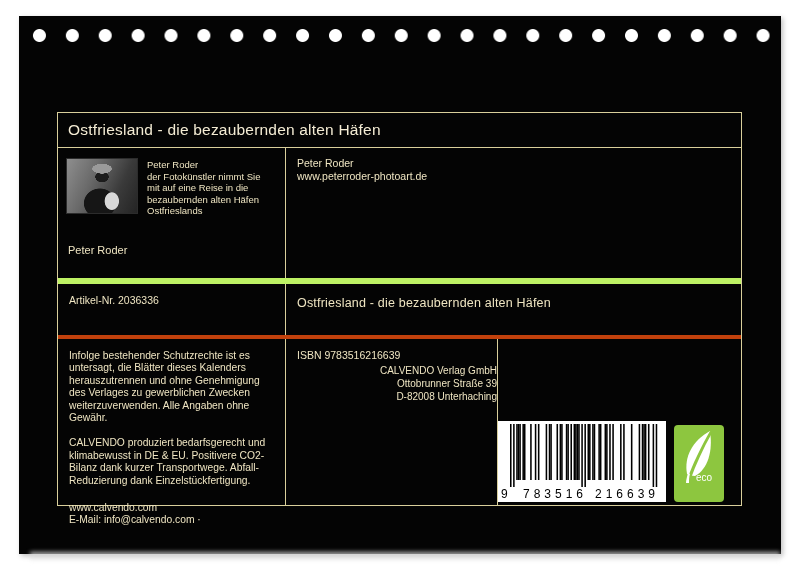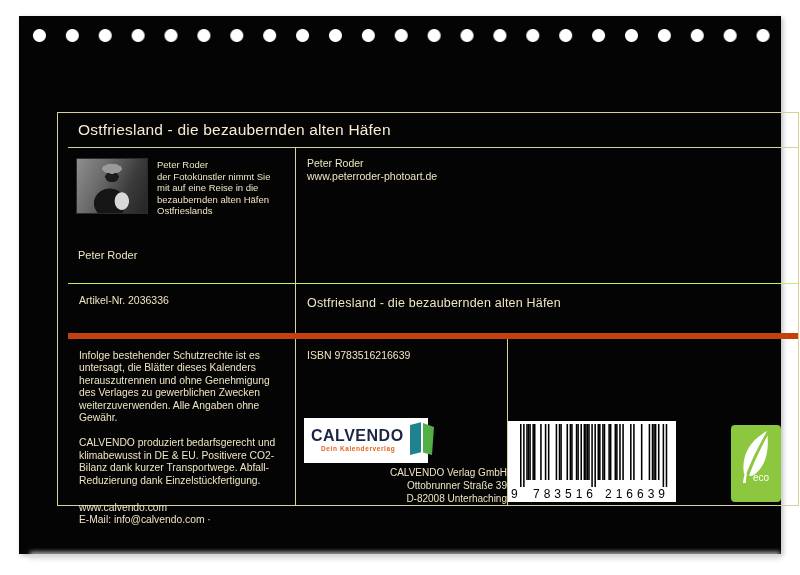--- a/index.html
+++ b/index.html
@@ -11,26 +11,26 @@
 
   .cover { position:absolute; left:19px; top:16px; width:762px; height:538px;
            background:#040404; box-shadow:2px 2px 5px rgba(0,0,0,0.25); }
 
   
   .holes { position:absolute; left:4px; top:13px; width:757px; height:13px;
            background-image:radial-gradient(circle at 16.45px 6.5px, #ffffff 6px, rgba(255,255,255,0) 6.9px);
            background-size:32.9px 13px; background-repeat:repeat-x; }
 
   
-  .frame { position:absolute; left:38px; top:96px; width:742px; height:394px;
-           border:1px solid #d9cf9b; color:#efe5c2;padding-left:10px; }
+  .frame { position:absolute; left:38px; top:96px; width:685px; height:394px;
+           border:1px solid #d9cf9b; color:#efe5c2; }
   .row { display:flex; width:100%; }
   .row-title   { height:35px; border-bottom:1px solid #d9cf9b; align-items:center; }
-  .row-author  { height:136px; border-bottom:1px solid #bef264; }
-  .row-artikel { height:55px; border-bottom:6px solid #c2410c; }
+  .row-author  { height:136px; border-bottom:6px solid #bef264; }
+  .row-artikel { height:55px; border-bottom:4px solid #c2410c; }
   .row-bottom  { height:166px; }
   .cell { position:relative; height:100%; }
   .cell-left { width:228px; border-right:1px solid #d9cf9b; }
   .cell-mid  { width:212px; border-right:1px solid #d9cf9b; }
   .cell-grow { flex:1; }
 
   .main-title { font-size:15.5px; letter-spacing:0.2px; color:#f4ecd4; padding:0 10px; }
 
   
   .author-top { display:flex; padding:10px 8px 0 8px; }
@@ -135,33 +135,20 @@
             <p>CALVENDO produziert bedarfsgerecht und klimabewusst in DE &amp; EU. Positivere CO2-Bilanz dank kurzer Transportwege. Abfall-Reduzierung dank Einzelstückfertigung.</p>
             <div class="email">
               <span>www.calvendo.com</span>
               <span>E-Mail: info@calvendo.com ·</span>
             </div>
           </div>
         </div>
 
         <div class="cell cell-mid">
           <div class="isbn">ISBN 9783516216639</div>
-          <div class="logo-box">
-            <div class="logo-text">
-              <div class="logo-word">CALVENDO</div>
-              <div class="logo-tagline">Dein Kalenderverlag</div>
-            </div>
-            <span class="logo-icon">
-              <svg width="28" height="34" viewBox="0 0 28 34">
-                <polygon points="2,3 14,0 14,30 2,33" fill="#1f828e"></polygon>
-                <polygon points="15,1 26,5 24,33 13,30" fill="#53ae46"></polygon>
-                <polygon points="13,0 15,0 15,31 13,31" fill="#ffffff"></polygon>
-              </svg>
-            </span>
-          </div>
           <div class="address">
             <span>CALVENDO Verlag GmbH</span>
             <span>Ottobrunner Straße 39</span>
             <span>D-82008 Unterhaching</span>
           </div>
         </div>
 
         <div class="cell cell-grow">
           <div class="barcode-box">
             <svg id="barcode-svg" width="168" height="66">

